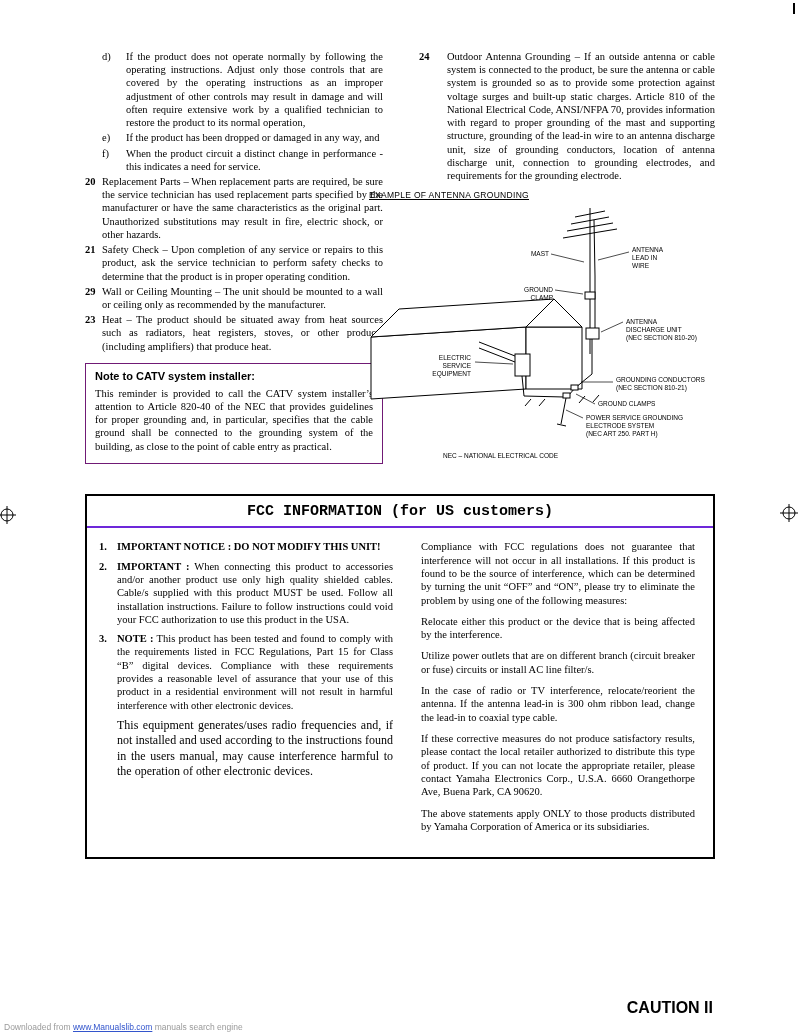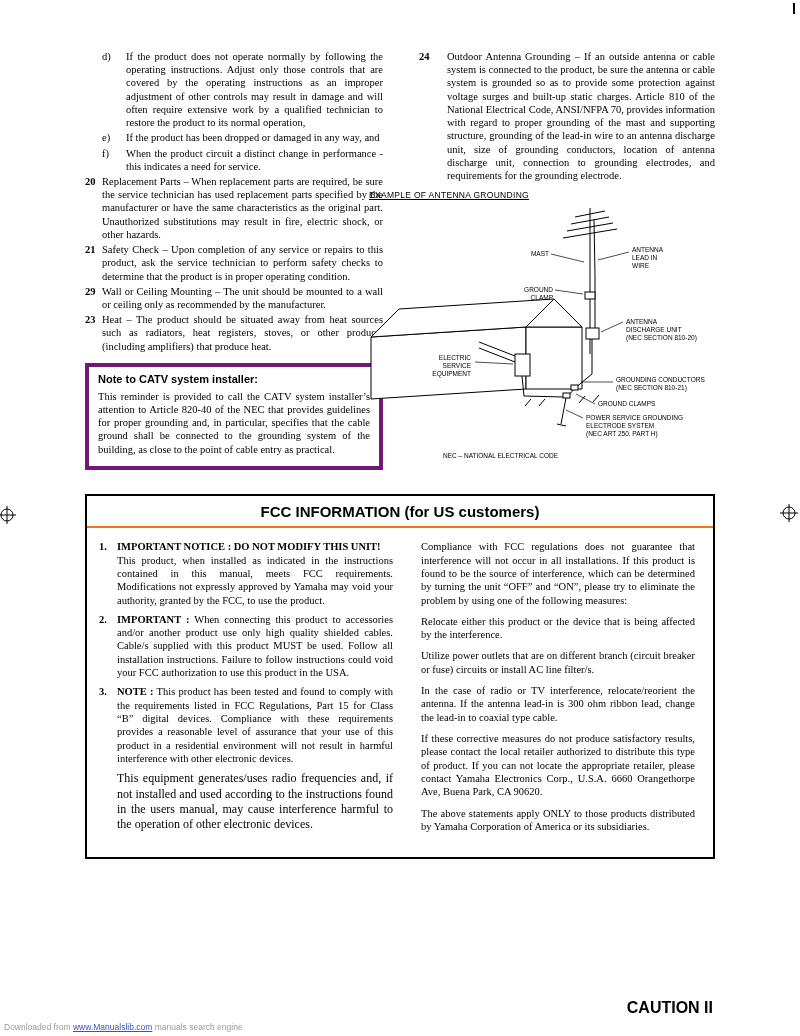--- a/index.html
+++ b/index.html
@@ -11,21 +11,21 @@
   .col-left { width:298px; }
   .col-right { width:296px; }
 
   .item { display:flex; margin-bottom:2px; font-size:10.5px; line-height:1.26; text-align:justify; }
   .item .marker { flex:0 0 17px; font-weight:bold; }
   .item.letter { padding-left:17px; }
   .item.letter .marker { flex:0 0 24px; font-weight:normal; }
   .item .text { flex:1; }
   .item24 .marker { flex:0 0 28px; }
 
-  .catv-box { border:4px solid #701a75; margin-top:10px; padding:6px 9px 10px 9px; }
+  .catv-box { border:1px solid #701a75; margin-top:10px; padding:6px 9px 10px 9px; }
   .catv-title { font-family:"Liberation Sans", sans-serif; font-weight:bold; font-size:11px; margin-bottom:5px; }
   .catv-body { font-size:10.5px; line-height:1.26; text-align:justify; }
 
   
   .diagram { position:relative; width:372px; height:292px; margin-left:-50px; margin-top:6px;
              font-family:"Liberation Sans", sans-serif; }
   .diagram-title { font-size:8.5px; text-align:left; letter-spacing:0.3px; padding-top:2px;text-decoration:underline; }
   .dart { position:absolute; left:0; top:18px; }
   .dart line, .dart polyline { stroke:#000; stroke-width:1; fill:none; }
   .dart .leader { stroke-width:0.7; }
@@ -36,22 +36,22 @@
   .l-gclamp     { left:136px; top:98px;  width:48px;  text-align:right; }
   .l-discharge  { left:257px; top:130px; width:104px; }
   .l-electric   { left:46px;  top:166px; width:56px;  text-align:right; }
   .l-conductors { left:247px; top:188px; width:112px; }
   .l-clamps     { left:229px; top:212px; width:80px; }
   .l-power      { left:217px; top:226px; width:124px; }
   .l-nec        { left:74px;  top:264px; width:220px; }
 
   
   .fcc-box { border:2px solid #000; margin-top:14px; }
-  .fcc-title { font-family:Liberation Sans, sans-serif; font-weight:bold; font-size:15px;
-               text-align:center; padding:7px 0 6px 0; border-bottom:2px solid #f97316; }
+  .fcc-title { font-family:Liberation Mono, monospace; font-weight:bold; font-size:15px;
+               text-align:center; padding:7px 0 6px 0; border-bottom:2px solid #6d28d9; }
   .fcc-cols { display:flex; gap:28px; padding:12px 12px 16px 12px; }
   .fcc-left { width:294px; }
   .fcc-right { width:274px; }
   .fcc-item { display:flex; font-size:10.5px; line-height:1.27; text-align:justify; margin-bottom:6px; }
   .fcc-item .marker { flex:0 0 18px; font-weight:bold; }
   .fcc-item .text { flex:1; }
   .lead-block { display:block; font-weight:bold; }
   .body-block { display:block; }
   .lead-inline { font-weight:bold; }
   .fcc-extra { margin-left:18px; font-size:12px; line-height:1.27; text-align:justify; }
@@ -211,21 +211,20 @@
 
     <div class="fcc-box">
       <div class="fcc-title">FCC INFORMATION (for US customers)</div>
       <div class="fcc-cols">
         <div class="fcc-left">
 
           <div class="fcc-item">
             <span class="marker">1.</span>
             <span class="text">
               <span class="lead-block">IMPORTANT NOTICE : DO NOT MODIFY THIS UNIT!</span>
-              <span class="body-block">This product, when installed as indicated in the instructions contained in this manual, meets FCC requirements. Modifications not expressly approved by Yamaha may void your authority, granted by the FCC, to use the product.</span>
             </span>
           </div>
 
           <div class="fcc-item">
             <span class="marker">2.</span>
             <span class="text">
               <b class="lead-inline">IMPORTANT :</b>
               <span>When connecting this product to accessories and/or another product use only high quality shielded cables. Cable/s supplied with this product MUST be used. Follow all installation instructions. Failure to follow instructions could void your FCC authorization to use this product in the USA.</span>
             </span>
           </div>

